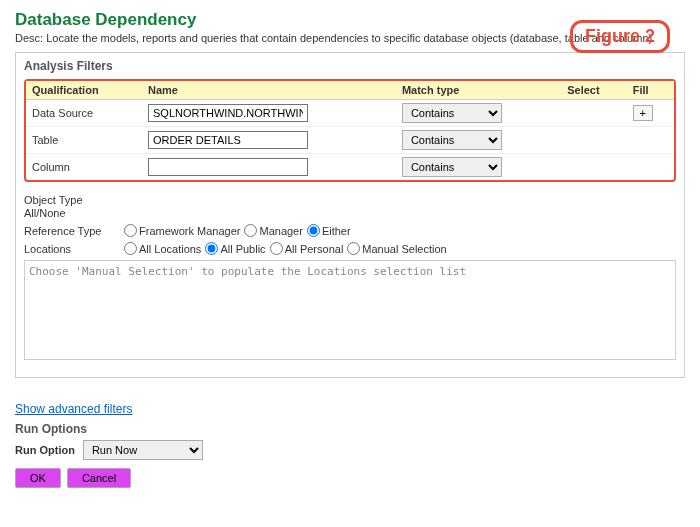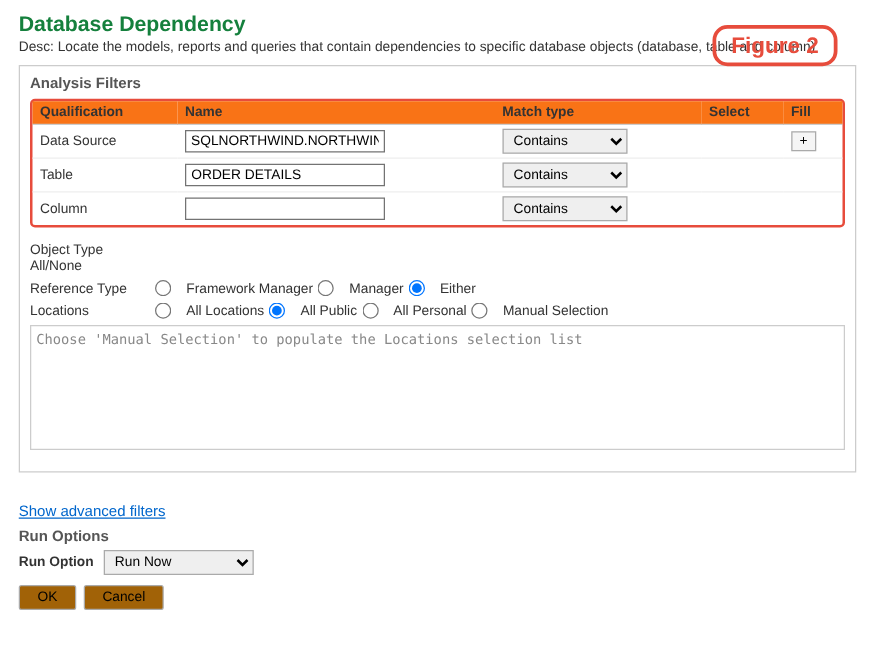--- a/index.html
+++ b/index.html
@@ -57,21 +57,21 @@
       border-radius: 4px;
       display: inline-block;
       margin-bottom: 8px;
       width: 100%;
     }
     .qual-table {
       width: 100%;
       border-collapse: collapse;
     }
     .qual-table th {
-      background: #f97316;
+      background: #fef9c3;
       border-bottom: 1px solid #ccc;
       padding: 3px 6px;
       text-align: left;
       font-size: 11px;
       font-weight: bold;
     }
     .qual-table td {
       padding: 3px 6px;
       font-size: 11px;
       vertical-align: middle;
@@ -133,21 +133,21 @@
     }
     .cb-label {
       display: flex;
       align-items: center;
       gap: 2px;
       font-size: 11px;
     }
     .radio-label {
       display: flex;
       align-items: center;
-      gap: 12px;
+      gap: 2px;
       font-size: 11px;
     }
 
     
     .locations-textarea {
       width: 100%;
       height: 100px;
       border: 1px solid #ccc;
       font-size: 11px;
       color: #888;
@@ -190,21 +190,21 @@
       font-size: 11px;
       width: 120px;
     }
 
     .btn-row {
       display: flex;
       gap: 6px;
     }
     .btn {
       border: 1px solid #aaa;
-      background: #a16207;
+      background: #d946ef;
       padding: 3px 14px;
       font-size: 11px;
       cursor: pointer;
       border-radius: 2px;
     }
 
     input[type="checkbox"] { cursor: pointer; }
     input[type="radio"] { cursor: pointer; }
   </style>
 </head>

